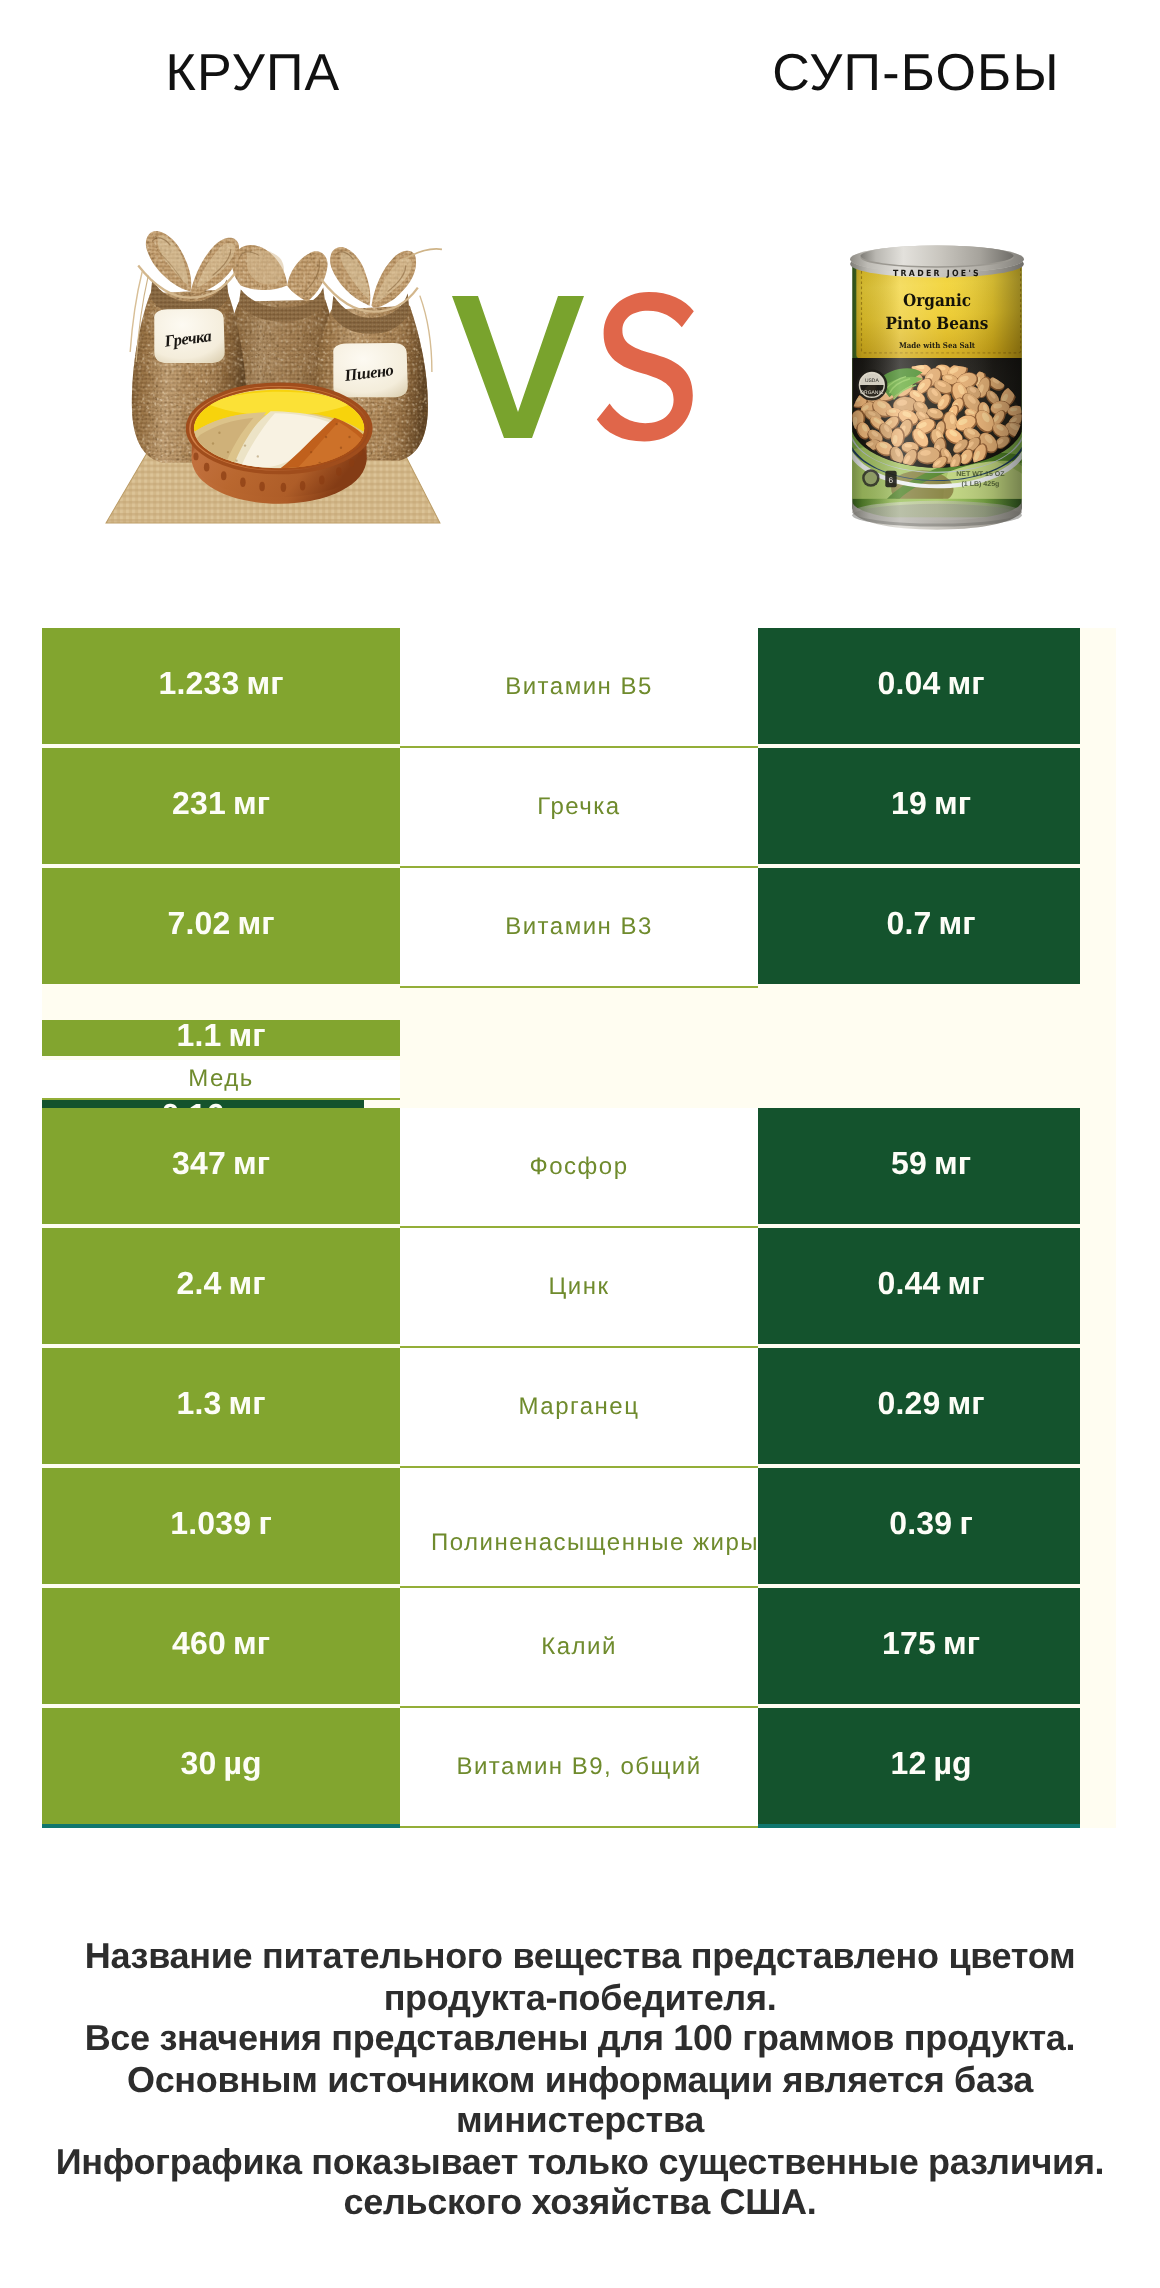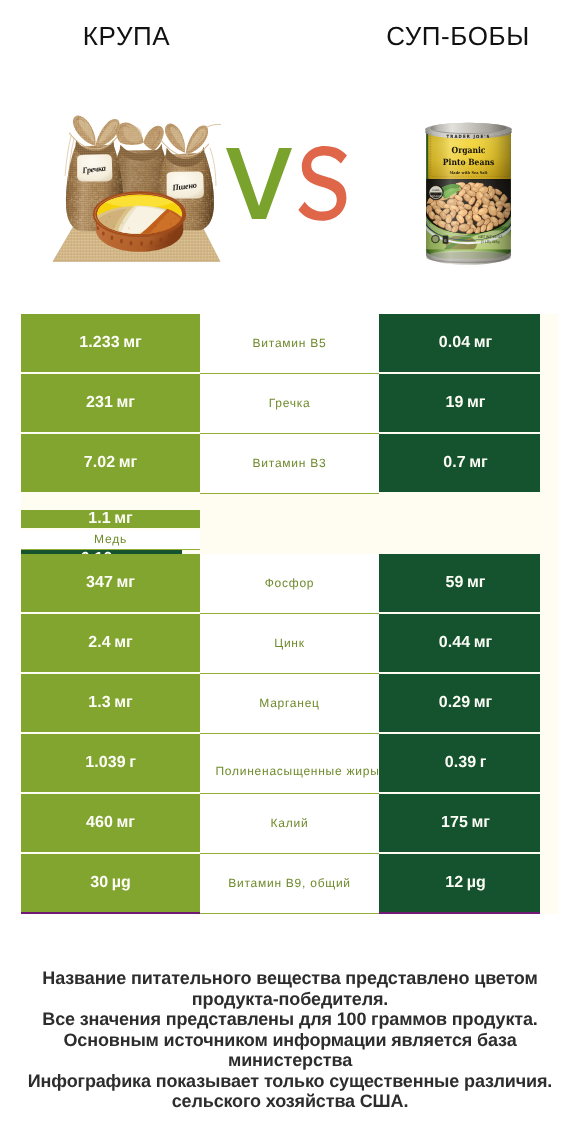--- a/index.html
+++ b/index.html
@@ -30,21 +30,21 @@
 
   
   .table{position:absolute;left:21px;top:314px;width:537px;height:600px;
          background:#fffdf1;overflow:hidden;}
   .row{position:absolute;left:0;width:537px;height:60px;display:flex;}
   .cell{height:100%;display:flex;align-items:center;justify-content:center;
         box-sizing:border-box;overflow:hidden;}
   .cleft{width:179px;background:#82a52f;color:#fdfdf7;border-bottom:2px solid #fffdf1;}
   .cmid{width:179px;background:#ffffff;color:#6f8b2d;
         border-bottom:1.3px solid #93ae38;}
-  .row:last-child .cleft,.row:last-child .cright{border-bottom:2px solid #701a75;}
+  .row:last-child .cleft,.row:last-child .cright{border-bottom:2px solid #0f766e;}
   .cright{width:161px;background:#14532d;color:#fdfdf7;border-bottom:2px solid #fffdf1;padding-left:12px;}
   .val{font-size:16px;font-weight:700;white-space:nowrap;letter-spacing:.1px;}
   .val .u{font-size:16px;font-weight:700;margin-left:3.5px;letter-spacing:0;}
   .nut{font-size:12px;font-weight:400;text-align:center;line-height:1.62;
        white-space:nowrap;letter-spacing:.75px;}
   .nut.wrap{white-space:normal;width:196px;line-height:21px;margin-top:15px;
             position:relative;left:8px;}
 
   
   .foot{position:absolute;left:0;top:968px;width:580px;text-align:center;

